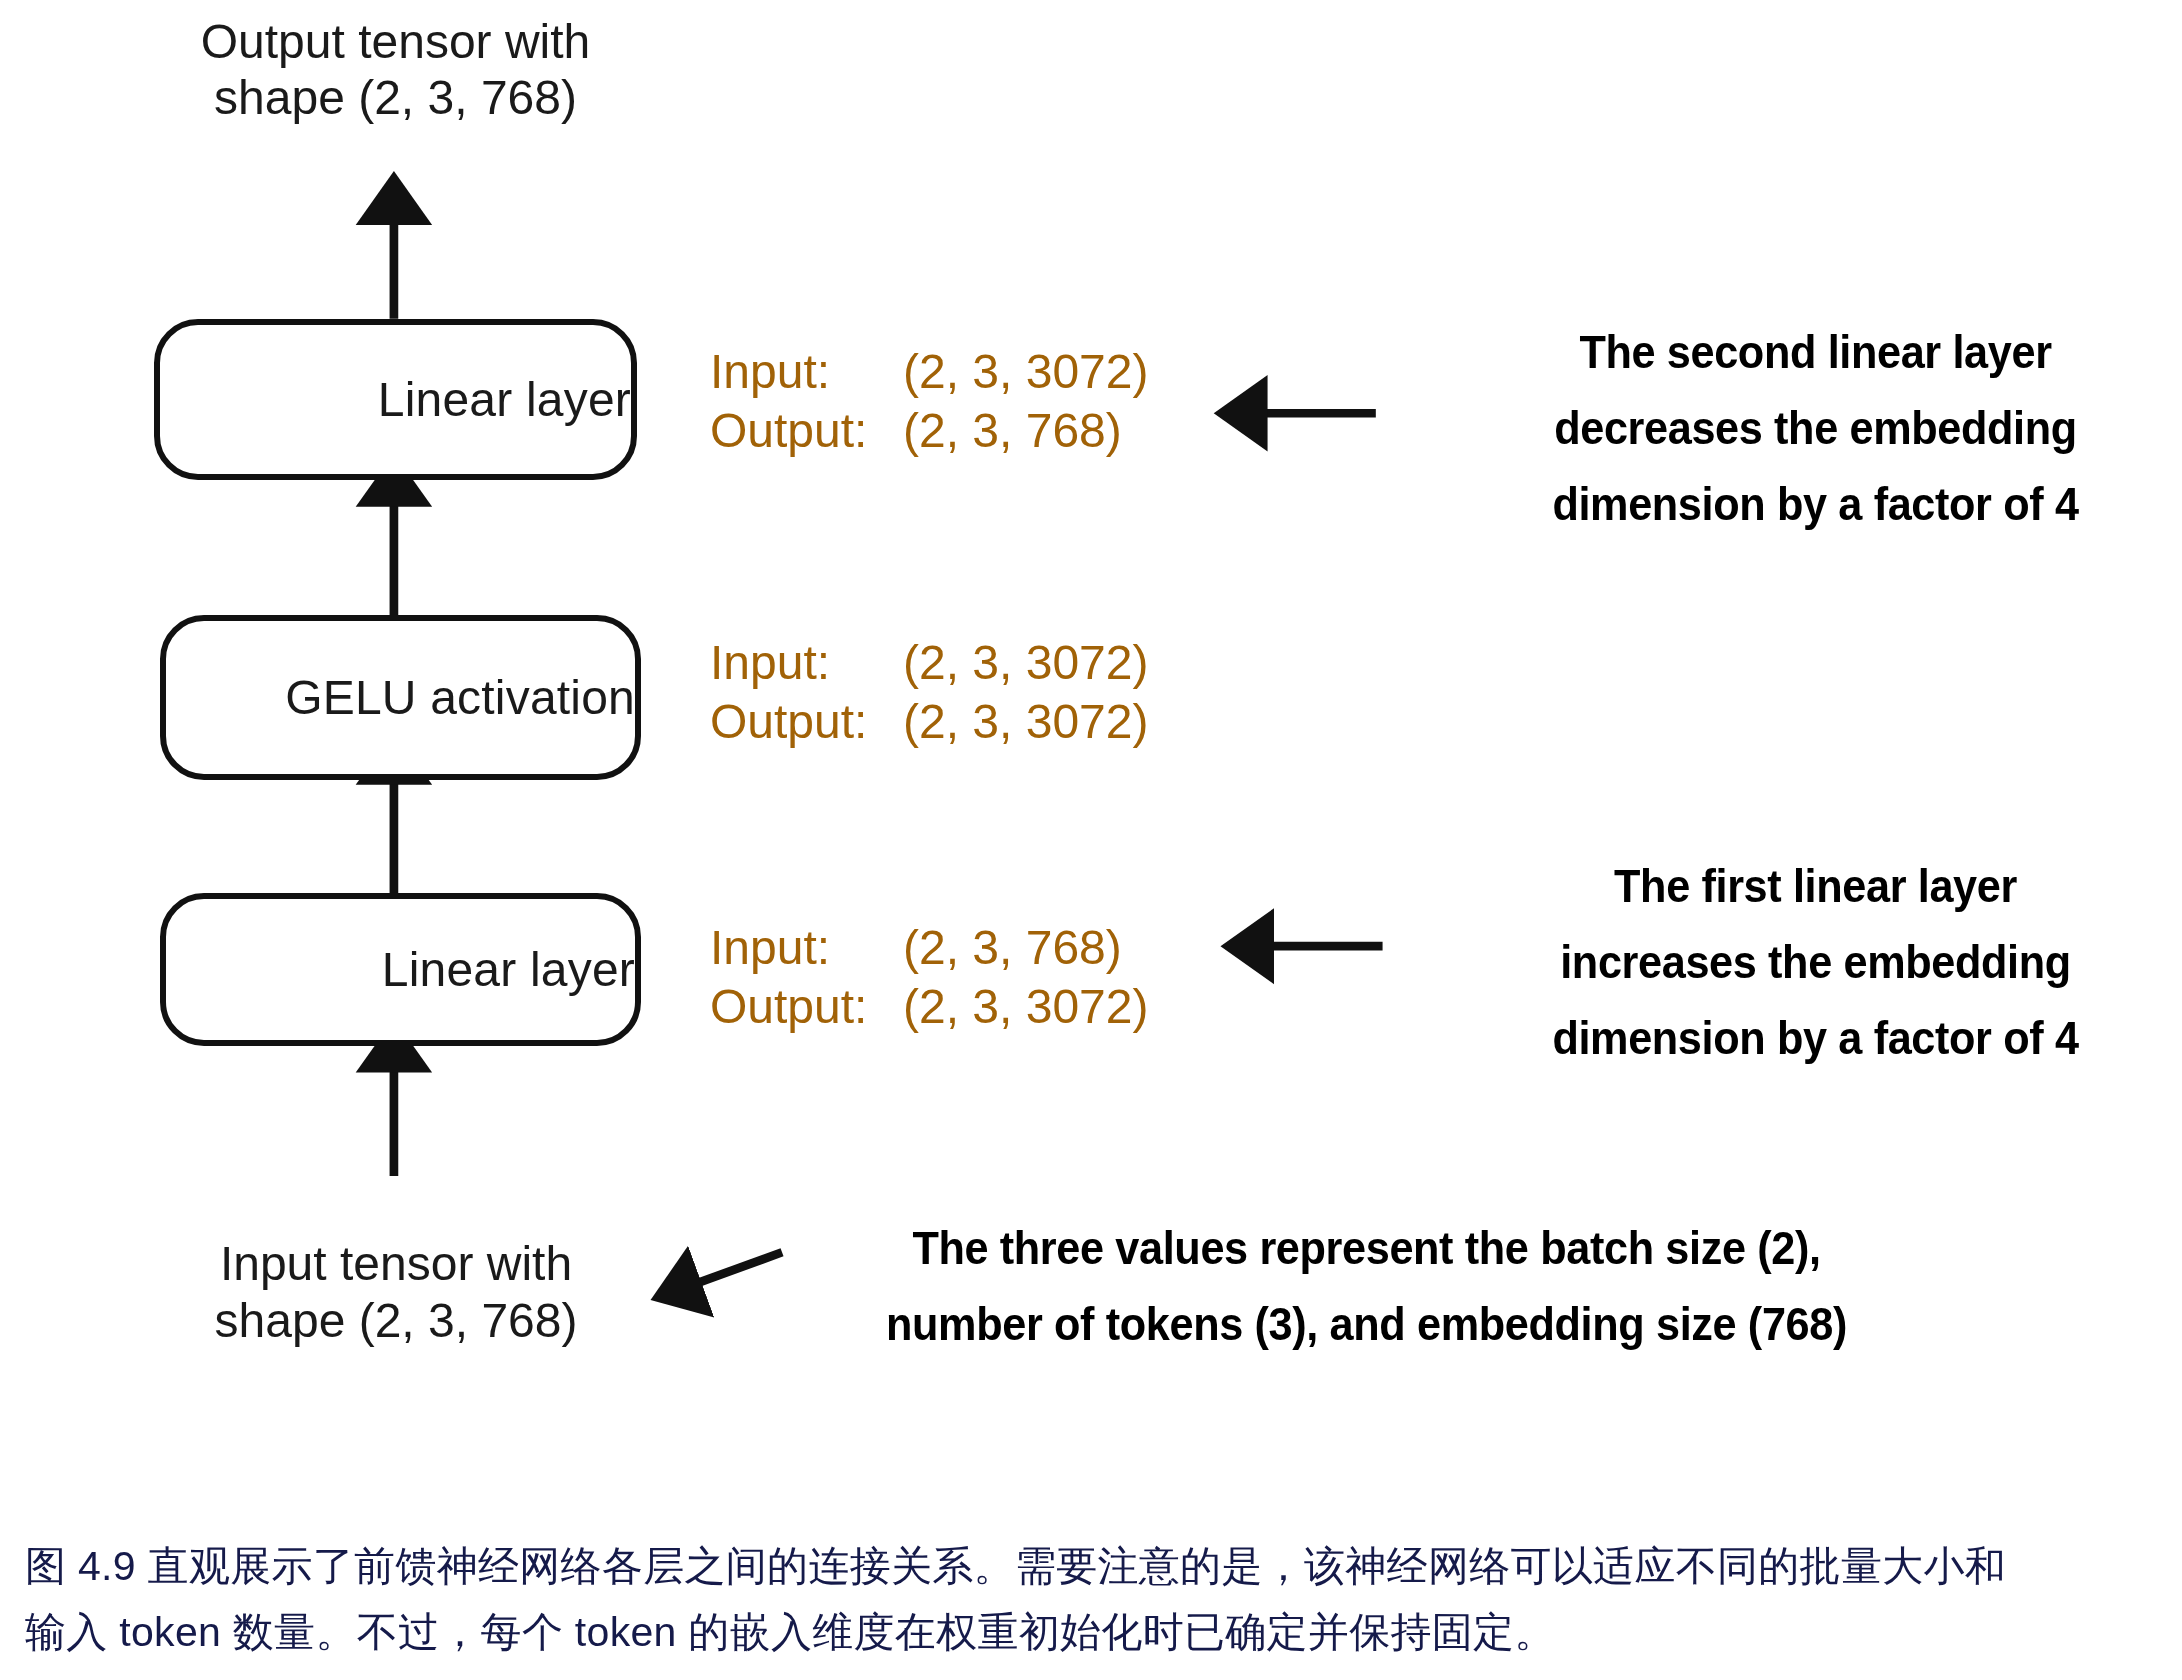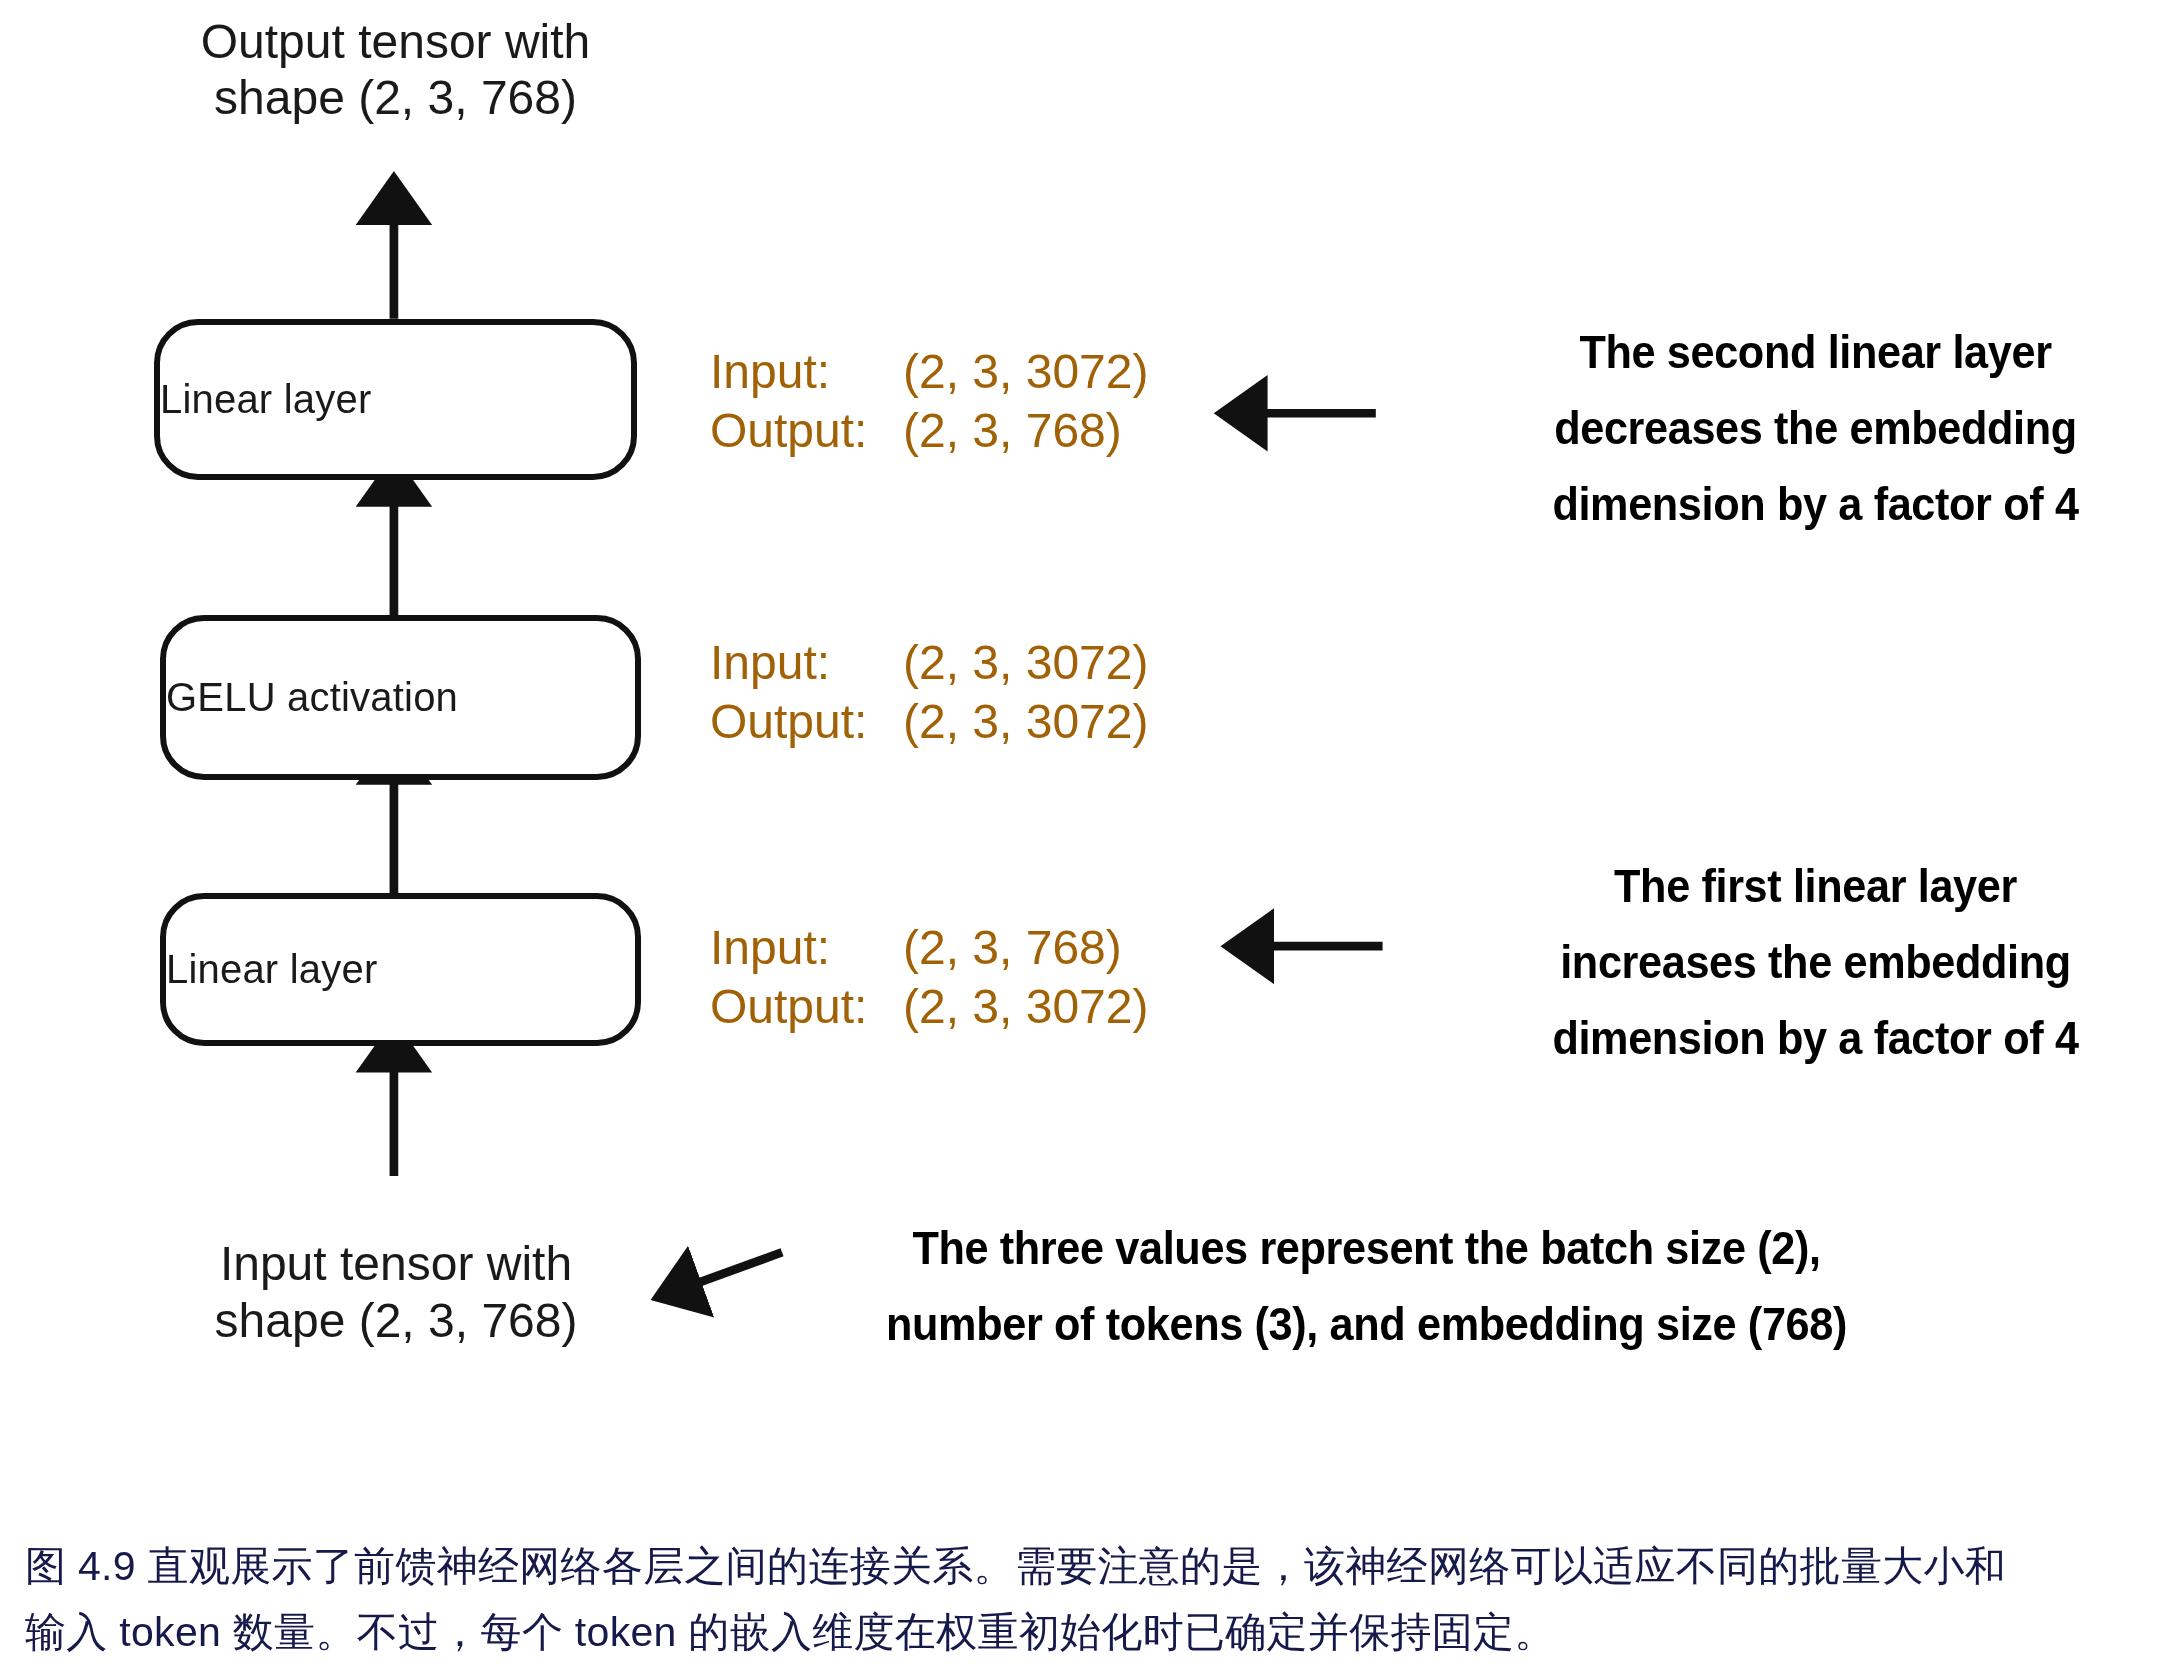--- a/index.html
+++ b/index.html
@@ -23,23 +23,23 @@
 
   
   .flow-box {
     position: absolute;
     box-sizing: border-box;
     border: 6.8px solid #111111;
     border-radius: 44px;
     background: #ffffff;
     display: flex;
     align-items: center;
-    justify-content: flex-start;
+    justify-content: flex-end;
     color: #1a1a1a;
-    font-size: 40px;
+    font-size: 48px;
     letter-spacing: 0.2px;
     white-space: nowrap;
   }
 
   
   .node-label {
     position: absolute;
     color: #1a1a1a;
     font-size: 48px;
     line-height: 1.18;

